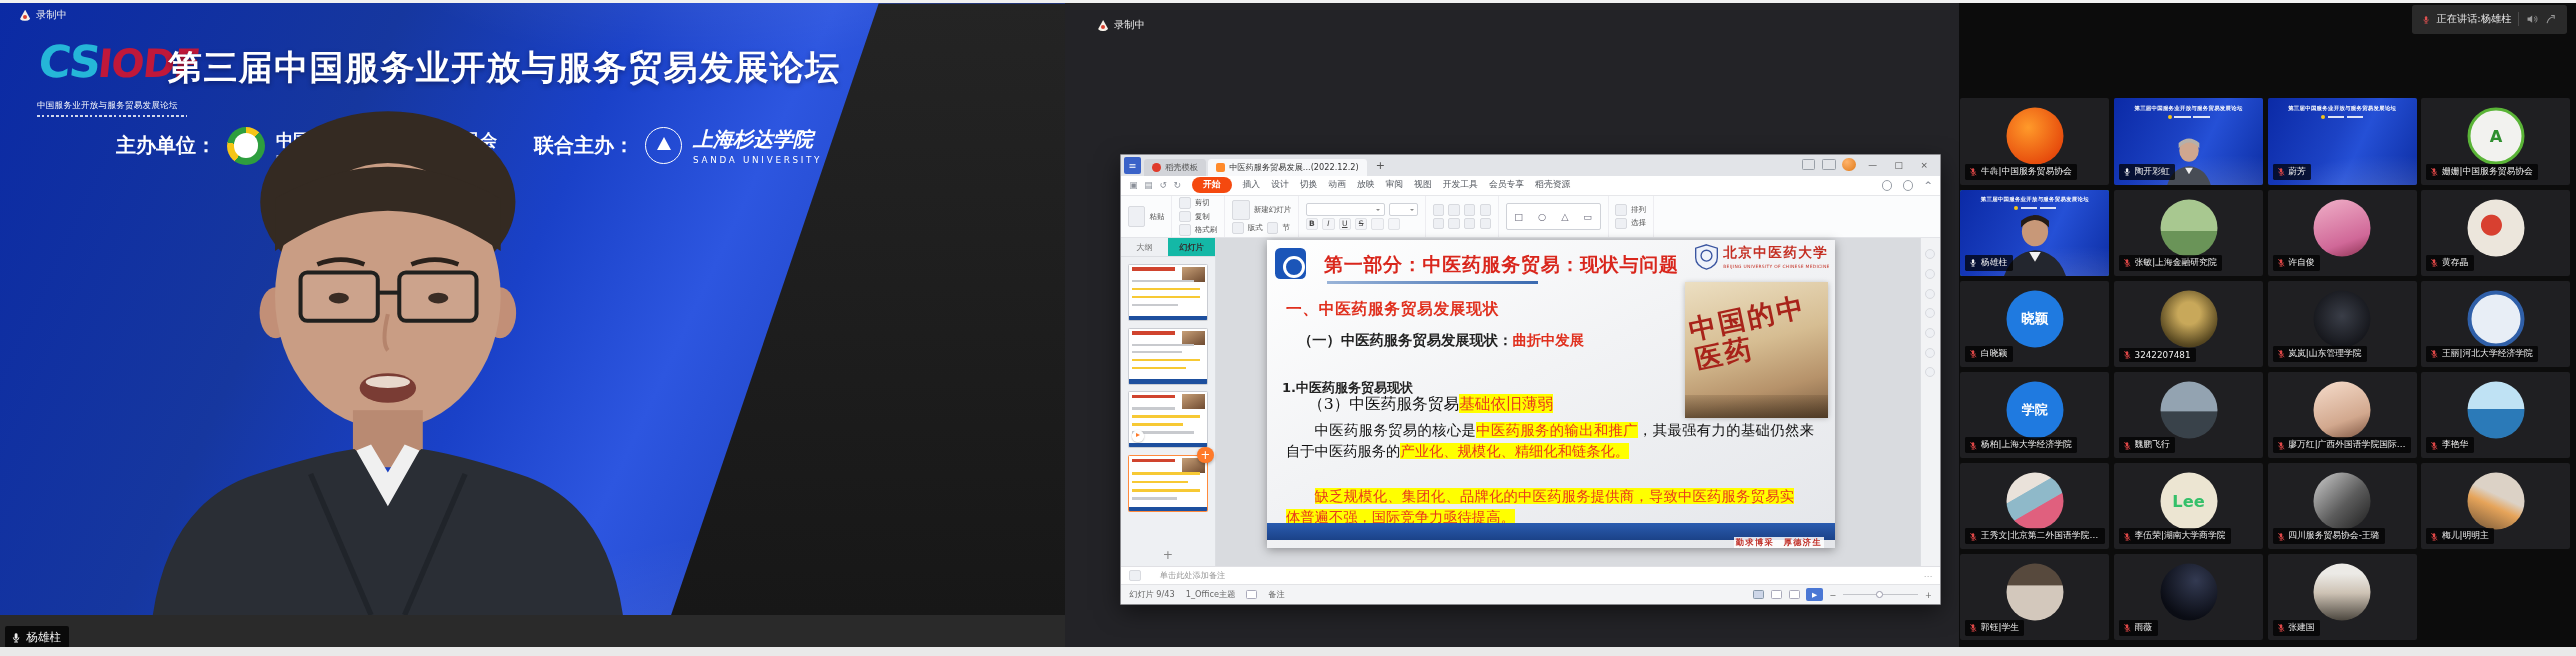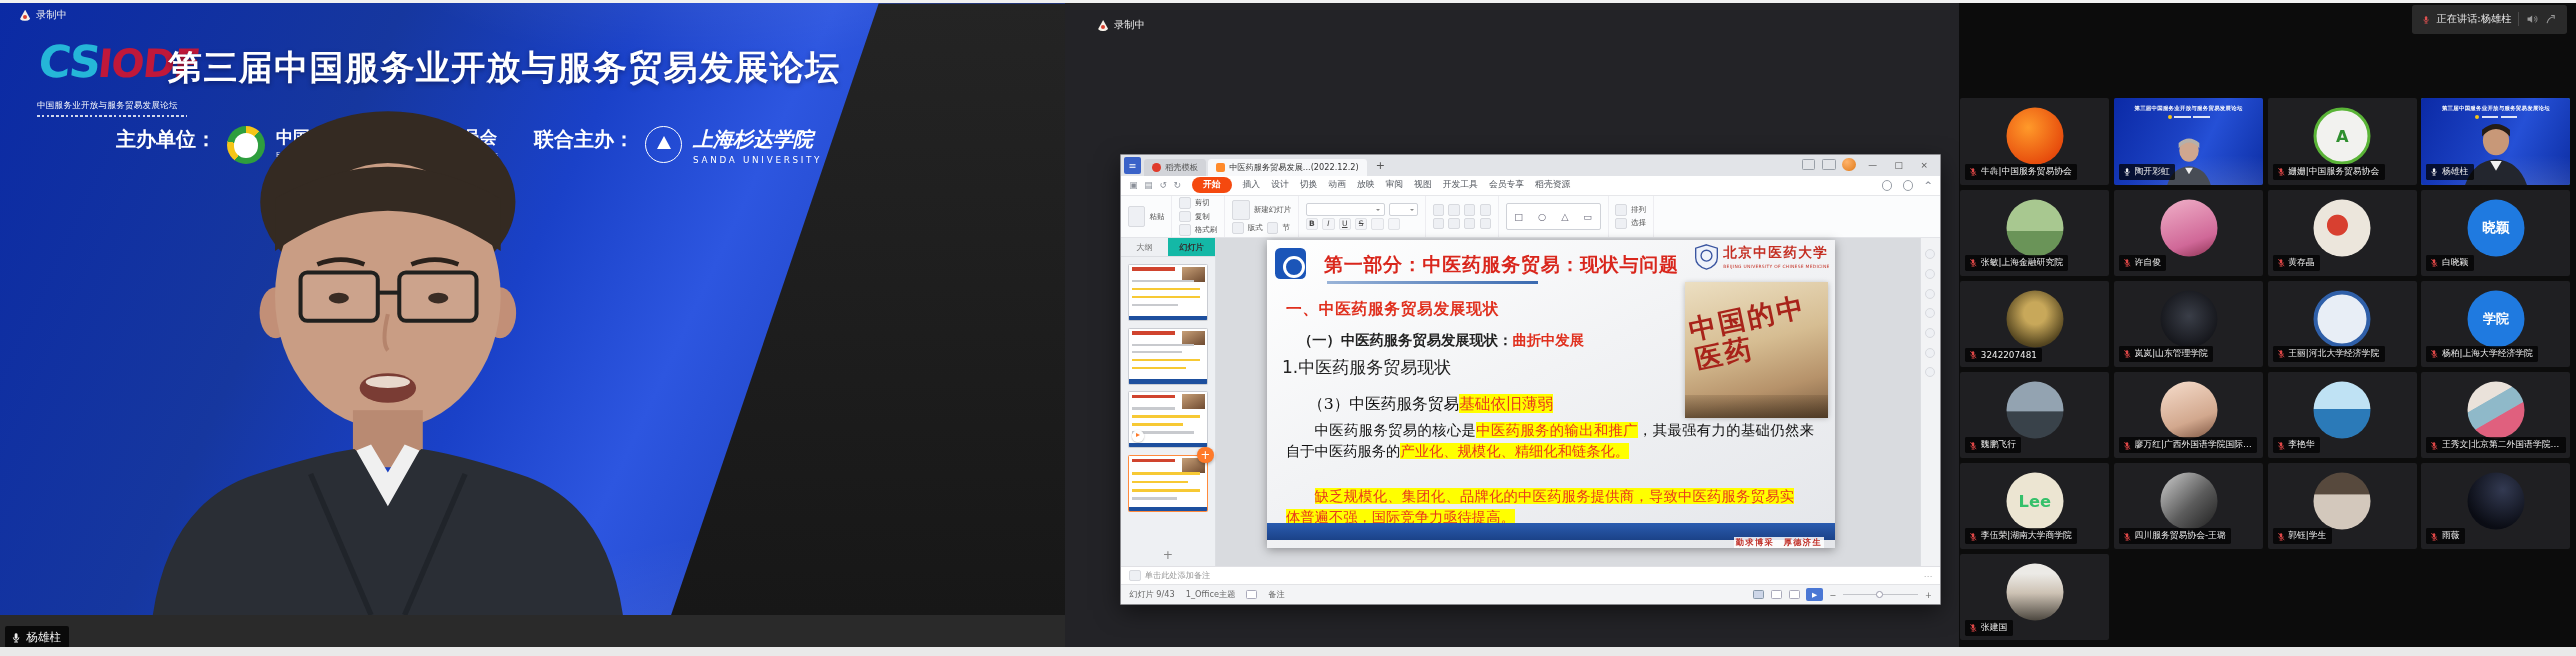--- a/index.html
+++ b/index.html
@@ -25,21 +25,21 @@
 .rec-ico:after{content:"";position:absolute;left:4.1px;top:5.4px;width:4.1px;height:4.1px;border-radius:50%;background:#d8402f}
 #l-badge{left:19px;top:4.8px}
 .csiodf{position:absolute;left:39px;top:33px;z-index:3;transform:skewX(-6deg)}
 .csiodf .cs{font-size:44px;font-weight:900;color:#25b6d8;letter-spacing:-2.7px}
 .csiodf .iodf{font-size:39px;font-weight:900;color:#c0183a;letter-spacing:-1.4px}
 .logo-cap{position:absolute;left:37px;top:97px;width:150px;color:#fff;font-size:8.5px;font-weight:400;letter-spacing:0.3px;z-index:3;white-space:nowrap}
 .logo-cap:after{content:"";display:block;margin-top:2.7px;height:2px;
  background:repeating-linear-gradient(90deg,rgba(255,255,255,.8) 0 2.7px,transparent 2.7px 4.8px)}
 .banner-title{position:absolute;left:168px;top:42px;font-size:34px;font-weight:800;color:#fff;
  letter-spacing:1.4px;text-shadow:0 2px 5.4px rgba(0,0,30,.4);z-index:3;white-space:nowrap}
-.host-row{position:absolute;left:116px;top:123px;display:flex;gap:11px;color:#fff;z-index:3;white-space:nowrap}
+.host-row{position:absolute;left:116px;top:123px;display:flex;align-items:center;gap:11px;color:#fff;z-index:3;white-space:nowrap}
 .host-label{font-size:20px;font-weight:700}
 .catis{width:38px;height:38px;border-radius:50%;background:conic-gradient(#f5c518 0 12%,#2e9e3e 12% 60%,#f5c518 60% 78%,#2e9e3e 78% 100%);position:relative;flex:none}
 .catis:after{content:"";position:absolute;left:6.8px;top:6.8px;width:24.5px;height:24.5px;border-radius:50%;background:#fff}
 .org-block{display:flex;flex-direction:column;gap:1.4px}
 .org-cn{font-size:17px;font-weight:700}
 .org-en{font-size:6.8px;opacity:.85;letter-spacing:0.3px}
 .cohost-label{font-size:20px;font-weight:700;margin-left:24.5px}
 .sanda{width:37px;height:37px;border-radius:50%;border:1.4px solid #fff;position:relative;flex:none}
 .sanda:after{content:"";position:absolute;left:11px;top:8.8px;width:0;height:0;
  border-left:7.5px solid transparent;border-right:7.5px solid transparent;border-bottom:13.6px solid #fff}
@@ -118,32 +118,32 @@
 .univ-cn{font-size:13.6px;font-weight:900;color:#c42f23;font-family:"DejaVu Serif","Liberation Serif",serif;letter-spacing:1.4px}
 .univ-en{font-size:4.4px;color:#c42f23;letter-spacing:0.3px}
 .poster{position:absolute;right:6.8px;top:42px;width:143px;height:136px;overflow:hidden;
  background:linear-gradient(165deg,#ecdfc2 0%,#d6bd92 45%,#b6926a 75%,#7c5f42 100%);box-shadow:0 1.4px 5.4px rgba(0,0,0,.25)}
 .poster span{position:absolute;left:5.4px;top:20.4px;width:129px;font-size:27px;line-height:1.1;font-weight:900;color:#a8231a;
  font-family:"DejaVu Serif","Liberation Serif",serif;transform:rotate(-12deg);letter-spacing:2.7px}
 .poster:after{content:"";position:absolute;left:0;bottom:0;width:100%;height:23px;background:linear-gradient(180deg,rgba(60,40,20,.15),rgba(40,28,14,.55))}
 .s-h1{position:absolute;left:19px;top:59px;font-size:15.7px;font-weight:800;color:#e0301e;letter-spacing:0.7px}
 .s-h2{position:absolute;left:31px;top:91px;font-size:14.3px;font-weight:800;color:#222}
 .s-h2 .r{color:#e0301e}
-.s-h3{position:absolute;left:15px;top:116px;font-size:17px;font-weight:400;color:#222}
+.s-h3{position:absolute;left:15px;top:139px;font-size:13px;font-weight:700;color:#222}
 .s-h4{position:absolute;left:41px;top:154px;font-size:15.7px;color:#111;font-family:"DejaVu Serif","Liberation Serif",serif}
 .hl{background:#ffff00;color:#e8391d}
 .s-p1{position:absolute;left:19px;top:180px;width:528px;font-size:14.3px;line-height:21px;color:#111;
  font-family:"DejaVu Serif","Liberation Serif",serif;text-indent:2em;text-align:justify}
 .s-p2{position:absolute;left:19px;top:246px;width:508px;font-size:14.3px;line-height:21px;
  font-family:"DejaVu Serif","Liberation Serif",serif;text-indent:2em;text-align:justify}
 .s-bar{position:absolute;left:0;top:283px;width:100%;height:17.7px;background:linear-gradient(180deg,#2a5cb0,#1b4288)}
 .s-motto{position:absolute;right:11px;bottom:0;font-size:8.2px;color:#c03028;letter-spacing:1.4px;font-weight:700;background:rgba(255,255,255,.85);padding:0 2px}
 .rstrip{width:20.4px;background:#f2f3f5;border-left:0.7px solid #dcdee2;display:flex;flex-direction:column;align-items:center;gap:9.5px;padding-top:11px}
 .rstrip .ib{width:10.2px;height:10.2px;border-radius:50%}
-.notes{height:17.7px;background:#fff;border-top:0.7px solid #e0e0e4;display:flex;align-items:center;gap:4px;padding:0 8.2px;color:#999;font-size:8.2px}
+.notes{height:17.7px;background:#fff;border-top:0.7px solid #e0e0e4;display:flex;align-items:center;gap:19px;padding:0 8.2px;color:#999;font-size:8.2px}
 .notes .more{margin-left:auto;color:#aaa}
 .status{height:20.4px;background:#f3f4f6;border-top:0.7px solid #e2e3e6;display:flex;align-items:center;gap:11px;padding:0 8.2px;font-size:8.2px;color:#666}
 .st-right{margin-left:auto;display:flex;align-items:center;gap:6.8px}
 .viewib{width:11px;height:9.5px;border:0.7px solid #aab;background:#fff;border-radius:1.4px}
 .viewib.on{background:#cdd6e8;border-color:#89a}
 .playbtn{width:16.3px;height:13px;background:#4a77d4;border-radius:2px;color:#fff;font-size:6.8px;display:flex;align-items:center;justify-content:center}
 .zoomline{width:75px;height:1.4px;background:#c3c5ca;position:relative}
 .zoomknob{position:absolute;left:33px;top:-2.7px;width:6.8px;height:6.8px;border-radius:50%;background:#fff;border:0.7px solid #99a}
 
 
@@ -536,20 +536,41 @@
     <div class="nametag">
 
       <svg class="mic on" viewBox="0 0 24 26">
         <path d="M12 2.5a3.4 3.4 0 0 1 3.4 3.4v6.2a3.4 3.4 0 0 1-6.8 0V5.9A3.4 3.4 0 0 1 12 2.5z" fill="#f0f0f0"></path>
         <path d="M5.5 12a6.5 6.5 0 0 0 13 0M12 18.5V23M7.5 23h9" stroke="#f0f0f0" stroke-width="2.2" fill="none"></path>
       </svg>
       <span class="t-name">陶开彩虹</span>
     </div>
   </div>
         <div class="tile">
+    <div class="t-banner">
+      <div class="bt">第三届中国服务业开放与服务贸易发展论坛</div>
+      <div class="bt2">
+              <i class="dot"></i>
+              <i></i>
+              <i></i>
+            </div>
+
+    </div>
+
+    <div class="nametag">
+      <svg class="mic off" viewBox="0 0 24 26">
+        <path d="M12 2.5a3.4 3.4 0 0 1 3.4 3.4v6.2a3.4 3.4 0 0 1-6.8 0V5.9A3.4 3.4 0 0 1 12 2.5z" fill="#e04848"></path>
+        <path d="M5.5 12a6.5 6.5 0 0 0 13 0M12 18.5V23M7.5 23h9" stroke="#e04848" stroke-width="2.2" fill="none"></path>
+        <path d="M4 2 L21 23" stroke="#e04848" stroke-width="2.4"></path>
+      </svg>
+
+      <span class="t-name">蔚芳</span>
+    </div>
+  </div>
+        <div class="tile">
 
     <div class="avatar" style="background:#f2f2ef;border:3.4px solid #5ab437;color:#2f8f2f;font-size:16.3px">
             <span>A</span>
           </div>
     <div class="nametag">
       <svg class="mic off" viewBox="0 0 24 26">
         <path d="M12 2.5a3.4 3.4 0 0 1 3.4 3.4v6.2a3.4 3.4 0 0 1-6.8 0V5.9A3.4 3.4 0 0 1 12 2.5z" fill="#e04848"></path>
         <path d="M5.5 12a6.5 6.5 0 0 0 13 0M12 18.5V23M7.5 23h9" stroke="#e04848" stroke-width="2.2" fill="none"></path>
         <path d="M4 2 L21 23" stroke="#e04848" stroke-width="2.4"></path>
       </svg>
@@ -788,20 +809,35 @@
         <path d="M12 2.5a3.4 3.4 0 0 1 3.4 3.4v6.2a3.4 3.4 0 0 1-6.8 0V5.9A3.4 3.4 0 0 1 12 2.5z" fill="#e04848"></path>
         <path d="M5.5 12a6.5 6.5 0 0 0 13 0M12 18.5V23M7.5 23h9" stroke="#e04848" stroke-width="2.2" fill="none"></path>
         <path d="M4 2 L21 23" stroke="#e04848" stroke-width="2.4"></path>
       </svg>
 
       <span class="t-name">四川服务贸易协会-王璐</span>
     </div>
   </div>
         <div class="tile">
 
+    <div class="avatar" style="background:linear-gradient(205deg,#dcd2c6 42%,#e6a45a 58%,#6e5236)">
+            <span></span>
+          </div>
+    <div class="nametag">
+      <svg class="mic off" viewBox="0 0 24 26">
+        <path d="M12 2.5a3.4 3.4 0 0 1 3.4 3.4v6.2a3.4 3.4 0 0 1-6.8 0V5.9A3.4 3.4 0 0 1 12 2.5z" fill="#e04848"></path>
+        <path d="M5.5 12a6.5 6.5 0 0 0 13 0M12 18.5V23M7.5 23h9" stroke="#e04848" stroke-width="2.2" fill="none"></path>
+        <path d="M4 2 L21 23" stroke="#e04848" stroke-width="2.4"></path>
+      </svg>
+
+      <span class="t-name">梅儿|明明主</span>
+    </div>
+  </div>
+        <div class="tile">
+
     <div class="avatar" style="background:linear-gradient(180deg,#57493d 38%,#d3c8bc 39%)">
             <span></span>
           </div>
     <div class="nametag">
       <svg class="mic off" viewBox="0 0 24 26">
         <path d="M12 2.5a3.4 3.4 0 0 1 3.4 3.4v6.2a3.4 3.4 0 0 1-6.8 0V5.9A3.4 3.4 0 0 1 12 2.5z" fill="#e04848"></path>
         <path d="M5.5 12a6.5 6.5 0 0 0 13 0M12 18.5V23M7.5 23h9" stroke="#e04848" stroke-width="2.2" fill="none"></path>
         <path d="M4 2 L21 23" stroke="#e04848" stroke-width="2.4"></path>
       </svg>
 

